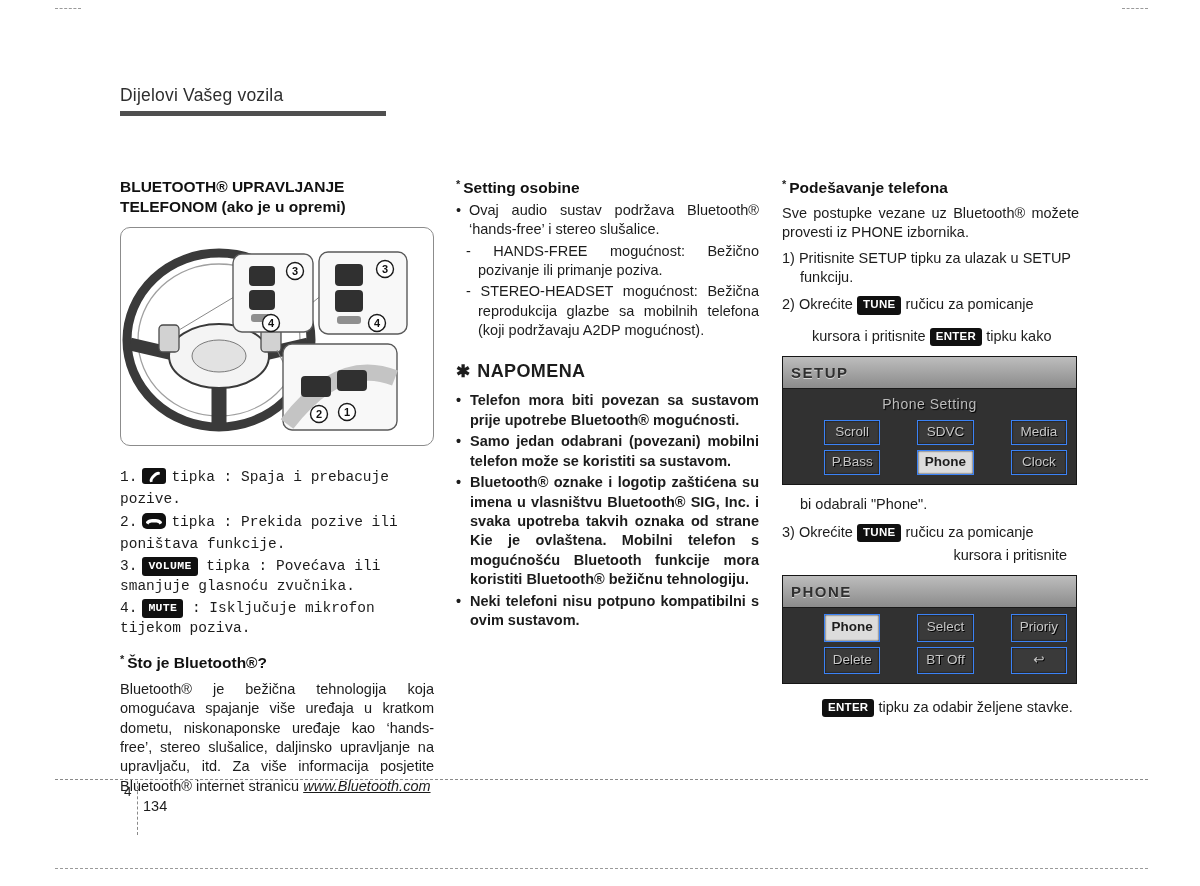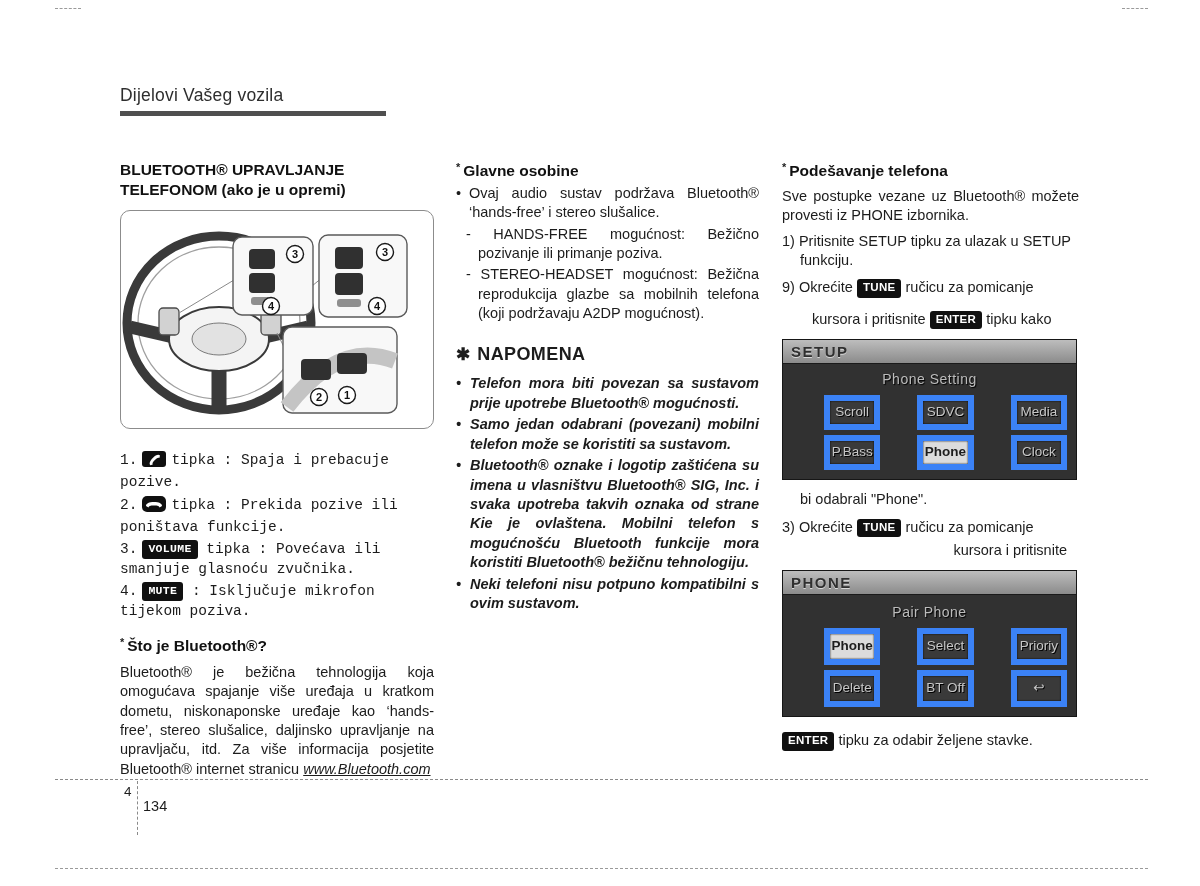--- a/index.html
+++ b/index.html
@@ -14,21 +14,21 @@
   .crop.tl { left:55px; top:8px; width:26px; }
   .crop.tr { left:1122px; top:8px; width:26px; }
   .crop.bottom { left:55px; top:868px; width:1093px; }
 
   
   .page-header { position:absolute; left:120px; top:84px; }
   .page-header .title { font-size:17.5px; color:#2e2e2e; letter-spacing:0.2px; }
   .page-header .bar { width:266px; height:5px; background:#4f4f4f; margin-top:4px; }
 
   
-  .col { position:absolute; top:160px; }
+  .col { position:absolute; top:177px; }
   #col1 { left:120px; width:314px; }
   #col2 { left:456px; width:303px; }
   #col3 { left:782px; width:297px; }
 
   h2.sec { font-size:15.5px; font-weight:bold; color:#111; line-height:1.28; }
   .h-star { font-size:11px; vertical-align:5px; margin-right:3px; font-weight:bold; }
   .h-sub { font-size:15.5px; font-weight:bold; color:#111; }
 
   .just { text-align:justify; }
 
@@ -54,51 +54,51 @@
   .link { font-style:italic; text-decoration:underline; }
 
   
   .b-row { position:relative; padding-left:13px; margin-top:2px; }
   .b-row .dot::before { content:"\2022"; position:absolute; left:0; top:0; }
   .sub { padding-left:22px; text-indent:-12px; margin-top:2px; }
 
   .note-head { margin-top:18px; margin-bottom:8px; }
   .note-star { font-size:17px; font-weight:bold; margin-right:7px; }
   .note-title { font-size:18px; font-weight:bold; letter-spacing:0.4px; }
-  .nb { position:relative; padding-left:14px; font-weight:bold; margin-top:2px;font-style:italic; }
+  .nb { position:relative; padding-left:14px; font-weight:bold; margin-top:2px; }
   .nb .dot::before { content:"\2022"; position:absolute; left:0; top:0; }
 
   
   .intro { margin-top:5px; }
   .step { margin-top:6px; padding-left:18px; text-indent:-18px; }
   .step-l1 { margin-top:8px; white-space:nowrap; }
   .step2-l2 { margin-top:12px; margin-left:30px; white-space:nowrap; }
   .step3-l2 { margin-top:4px; text-align:right; padding-right:12px; }
   .after-setup { margin-top:10px; margin-left:18px; }
-  .enter-line { margin-top:14px; white-space:nowrap; }
+  .enter-line { margin-top:14px; white-space:nowrap;margin-left:40px; }
 
   
   .lcd { margin-top:10px; width:295px; background:#2c2c2c; border:1px solid #161616; }
   .lcd-header {
-    height:24px; background:linear-gradient(to bottom,#bdbdbd,#8b8b8b);
+    height:32px; background:linear-gradient(to bottom,#bdbdbd,#8b8b8b);
     display:flex; align-items:center; padding-left:8px;
     border-bottom:1px solid #1a1a1a;
   }
   .lcd-header .hdr-t {
     font-weight:bold; font-size:15px; color:#2f2f2f; letter-spacing:1.5px;
     text-shadow:0 1px 0 #d8d8d8;
   }
   .lcd-body { background:#313131; padding:4px 9px 9px; }
   .lcd-title {
     text-align:center; color:#bcbcbc; font-size:14px; letter-spacing:0.5px;
     text-shadow:1px 1px 1px #000; margin:2px 0 6px;
   }
   .lcd-grid { display:grid; grid-template-columns:repeat(3,1fr); gap:5px; }
   .lcd-btn {
-    border:6px solid #3b82f6; background:#3a3a3a; color:#c6c6c6;
+    border:1px solid #3b82f6; background:#3a3a3a; color:#c6c6c6;
     text-align:center; font-size:13.5px; padding:2px 0 3px;
     box-shadow:inset 0 0 2px #000; text-shadow:1px 1px 0 #000;margin-left:32px;
   }
   .lcd-btn.hl { background:#dcdcdc; color:#1d1d1d; text-shadow:none; font-weight:bold; }
   #phone-screen .lcd-body { padding-top:6px; }
   #phone-screen .lcd-btn { padding:3px 0 4px; }
 
   
   .footer-divider { position:absolute; left:55px; top:779px; width:1093px; border-top:1px dashed #8a8a8a; }
   .footer-vline { position:absolute; left:137px; top:781px; height:54px; border-left:1px dashed #8a8a8a; }
@@ -196,21 +196,21 @@
   <div class="whatis">
     <div>
       <span class="h-star">*</span><span class="h-sub">Što je Bluetooth®?</span>
     </div>
     <div class="body just"><span>Bluetooth® je bežična tehnologija koja omogućava spajanje više uređaja u kratkom dometu, niskonaponske uređaje kao ‘hands-free’, stereo slušalice, daljinsko upravljanje na upravljaču, itd. Za više informacija posjetite Bluetooth® internet stranicu </span><span class="link">www.Bluetooth.com</span></div>
   </div>
 </div>
 
 <div id="col2" class="col">
   <div>
-    <span class="h-star">*</span><span class="h-sub">Glavne osobine</span>
+    <span class="h-star">*</span><span class="h-sub">Setting osobine</span>
   </div>
   <div class="b-row just">
     <span class="dot"></span><span>Ovaj audio sustav podržava Bluetooth® ‘hands-free’ i stereo slušalice.</span>
   </div>
   <div class="sub just">- HANDS-FREE mogućnost: Bežično pozivanje ili primanje poziva.</div>
   <div class="sub just">- STEREO-HEADSET mogućnost: Bežična reprodukcija glazbe sa mobilnih telefona (koji podržavaju A2DP mogućnost).</div>
 
   <div class="note-head">
     <span class="note-star">✱</span><span class="note-title">NAPOMENA</span>
   </div>
@@ -222,21 +222,21 @@
 
 <div id="col3" class="col">
   <div>
     <span class="h-star">*</span><span class="h-sub">Podešavanje telefona</span>
   </div>
   <div class="intro just">Sve postupke vezane uz Bluetooth® možete provesti iz PHONE izbornika.</div>
 
   <div class="step">1) Pritisnite SETUP tipku za ulazak u SETUP funkciju.</div>
 
   <div class="step-l1">
-    <span>9) Okrećite</span>
+    <span>2) Okrećite</span>
     <span class="kbd">TUNE</span>
     <span>ručicu za pomicanje</span>
   </div>
   <div class="step2-l2">
     <span>kursora i pritisnite</span>
     <span class="kbd">ENTER</span>
     <span>tipku kako</span>
   </div>
 
   <div class="lcd" id="setup-screen">
@@ -263,21 +263,20 @@
     <span class="kbd">TUNE</span>
     <span>ručicu za pomicanje</span>
   </div>
   <div class="step3-l2">kursora i pritisnite</div>
 
   <div class="lcd" id="phone-screen">
     <div class="lcd-header">
       <span class="hdr-t">PHONE</span>
     </div>
     <div class="lcd-body">
-      <div class="lcd-title">Pair Phone</div>
       <div class="lcd-grid">
         <div class="lcd-btn hl">Phone</div>
         <div class="lcd-btn">Select</div>
         <div class="lcd-btn">Prioriy</div>
         <div class="lcd-btn">Delete</div>
         <div class="lcd-btn">BT Off</div>
         <div class="lcd-btn">↩</div>
       </div>
     </div>
   </div>

